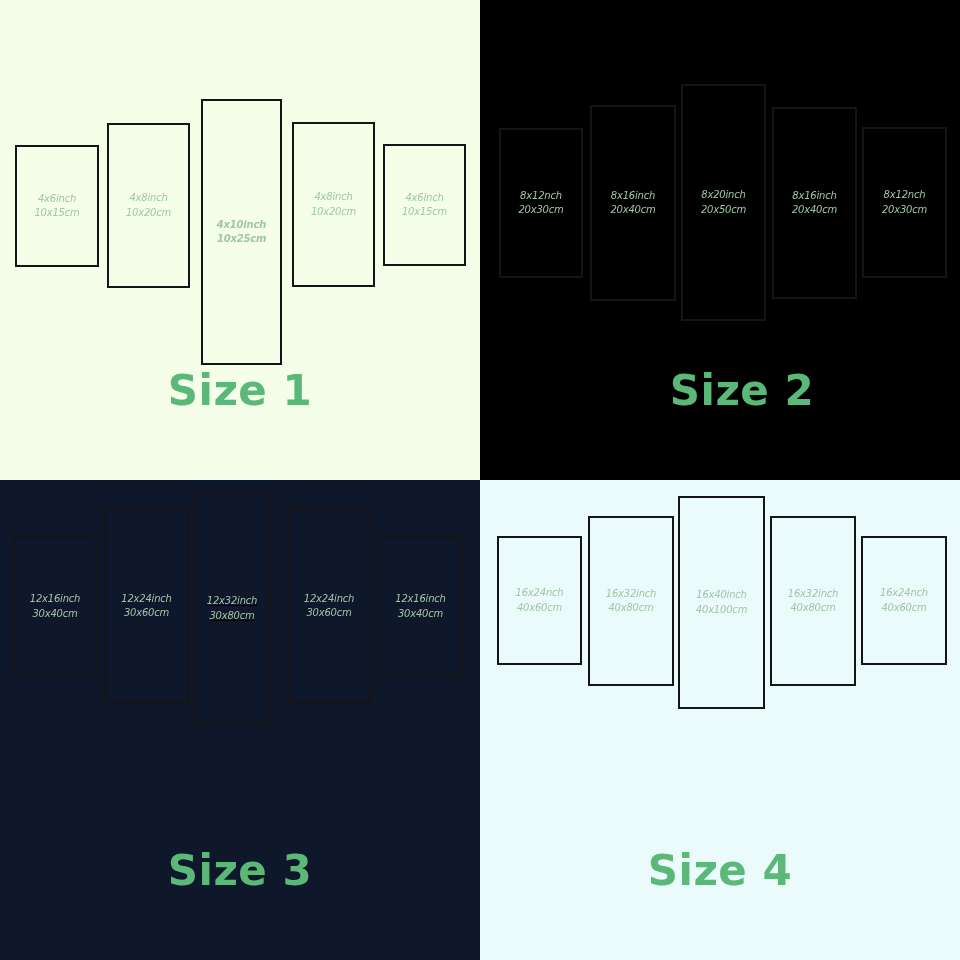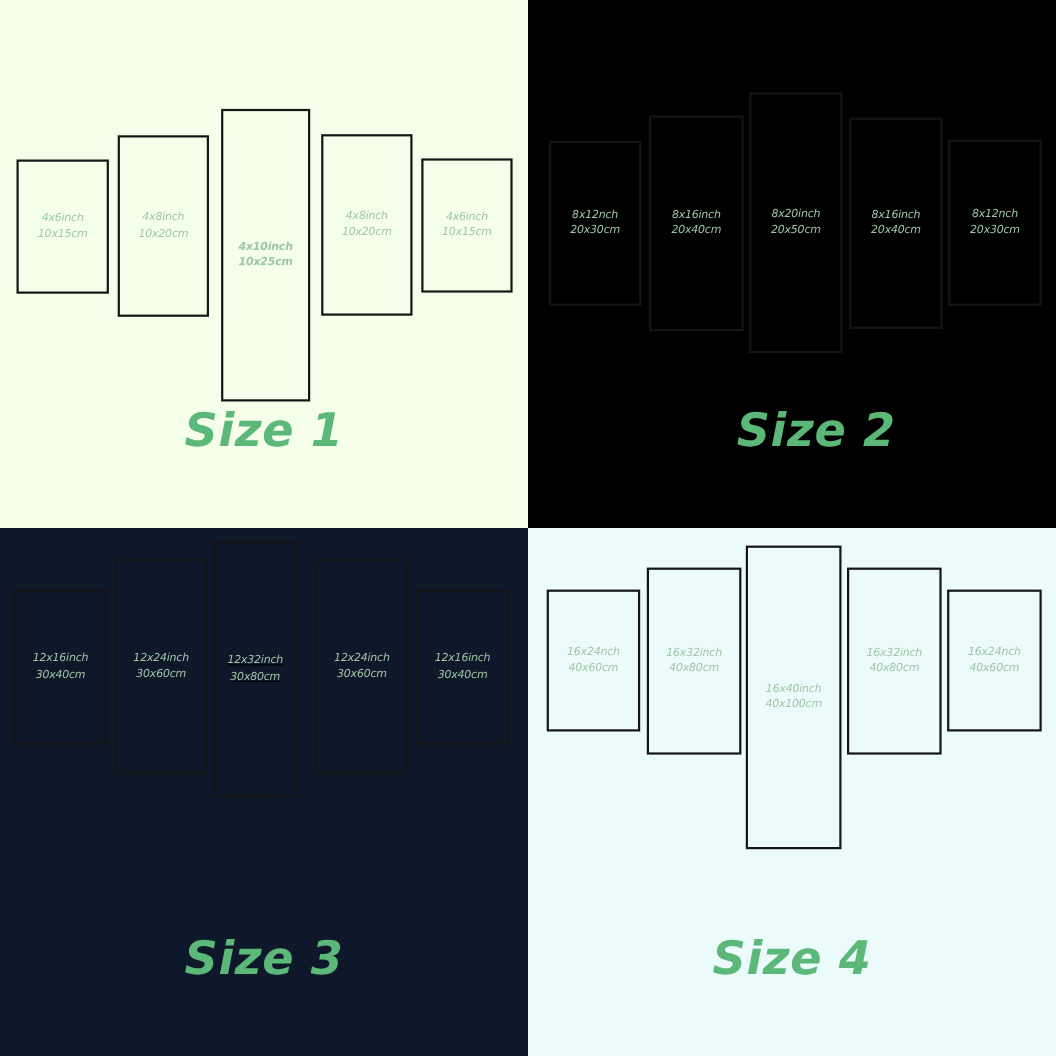--- a/index.html
+++ b/index.html
@@ -49,21 +49,20 @@
   .size-title{
     position:absolute;
     left:0;
     width:480px;
     text-align:center;
     font-family:"DejaVu Sans", sans-serif;
     font-weight:bold;
     font-size:42px;
     color:#5bb878;
     letter-spacing:0.5px;
-    font-style:italic;
   }
   .watermark{
     position:absolute;
     left:0;
     width:480px;
     text-align:center;
     font-family:"DejaVu Sans", sans-serif;
     font-size:15px;
     letter-spacing:3px;
   }
@@ -136,21 +135,21 @@
       <div class="size-title" style="top: 366px; color: rgb(91, 184, 120);">Size 3</div>
     </div>
     <div class="quadrant" style="background: rgb(235, 250, 251);">
       <div class="panels">
         <div class="panel" style="left: 17px; top: 56px; width: 85px; height: 129px; border-color: rgb(21, 21, 21);">
           <div class="panel-label" style="color: rgb(159, 198, 166);"><span>16x24nch</span><span class="l2">40x60cm</span></div>
         </div>
         <div class="panel" style="left: 108px; top: 36px; width: 86px; height: 170px; border-color: rgb(21, 21, 21);">
           <div class="panel-label" style="color: rgb(159, 198, 166);"><span>16x32inch</span><span class="l2">40x80cm</span></div>
         </div>
-        <div class="panel" style="left: 198px; top: 16px; width: 87px; height: 276px; border-color: rgb(21, 21, 21);">
+        <div class="panel" style="left: 198px; top: 16px; width: 87px; height: 213px; border-color: rgb(21, 21, 21);">
           <div class="panel-label" style="color: rgb(159, 198, 166);"><span>16x40inch</span><span class="l2">40x100cm</span></div>
         </div>
         <div class="panel" style="left: 290px; top: 36px; width: 86px; height: 170px; border-color: rgb(21, 21, 21);">
           <div class="panel-label" style="color: rgb(159, 198, 166);"><span>16x32inch</span><span class="l2">40x80cm</span></div>
         </div>
         <div class="panel" style="left: 381px; top: 56px; width: 86px; height: 129px; border-color: rgb(21, 21, 21);">
           <div class="panel-label" style="color: rgb(159, 198, 166);"><span>16x24nch</span><span class="l2">40x60cm</span></div>
         </div>
       </div>
       <div class="watermark" style="top: 330px; color: rgba(128, 128, 128, 0.043);"></div>

